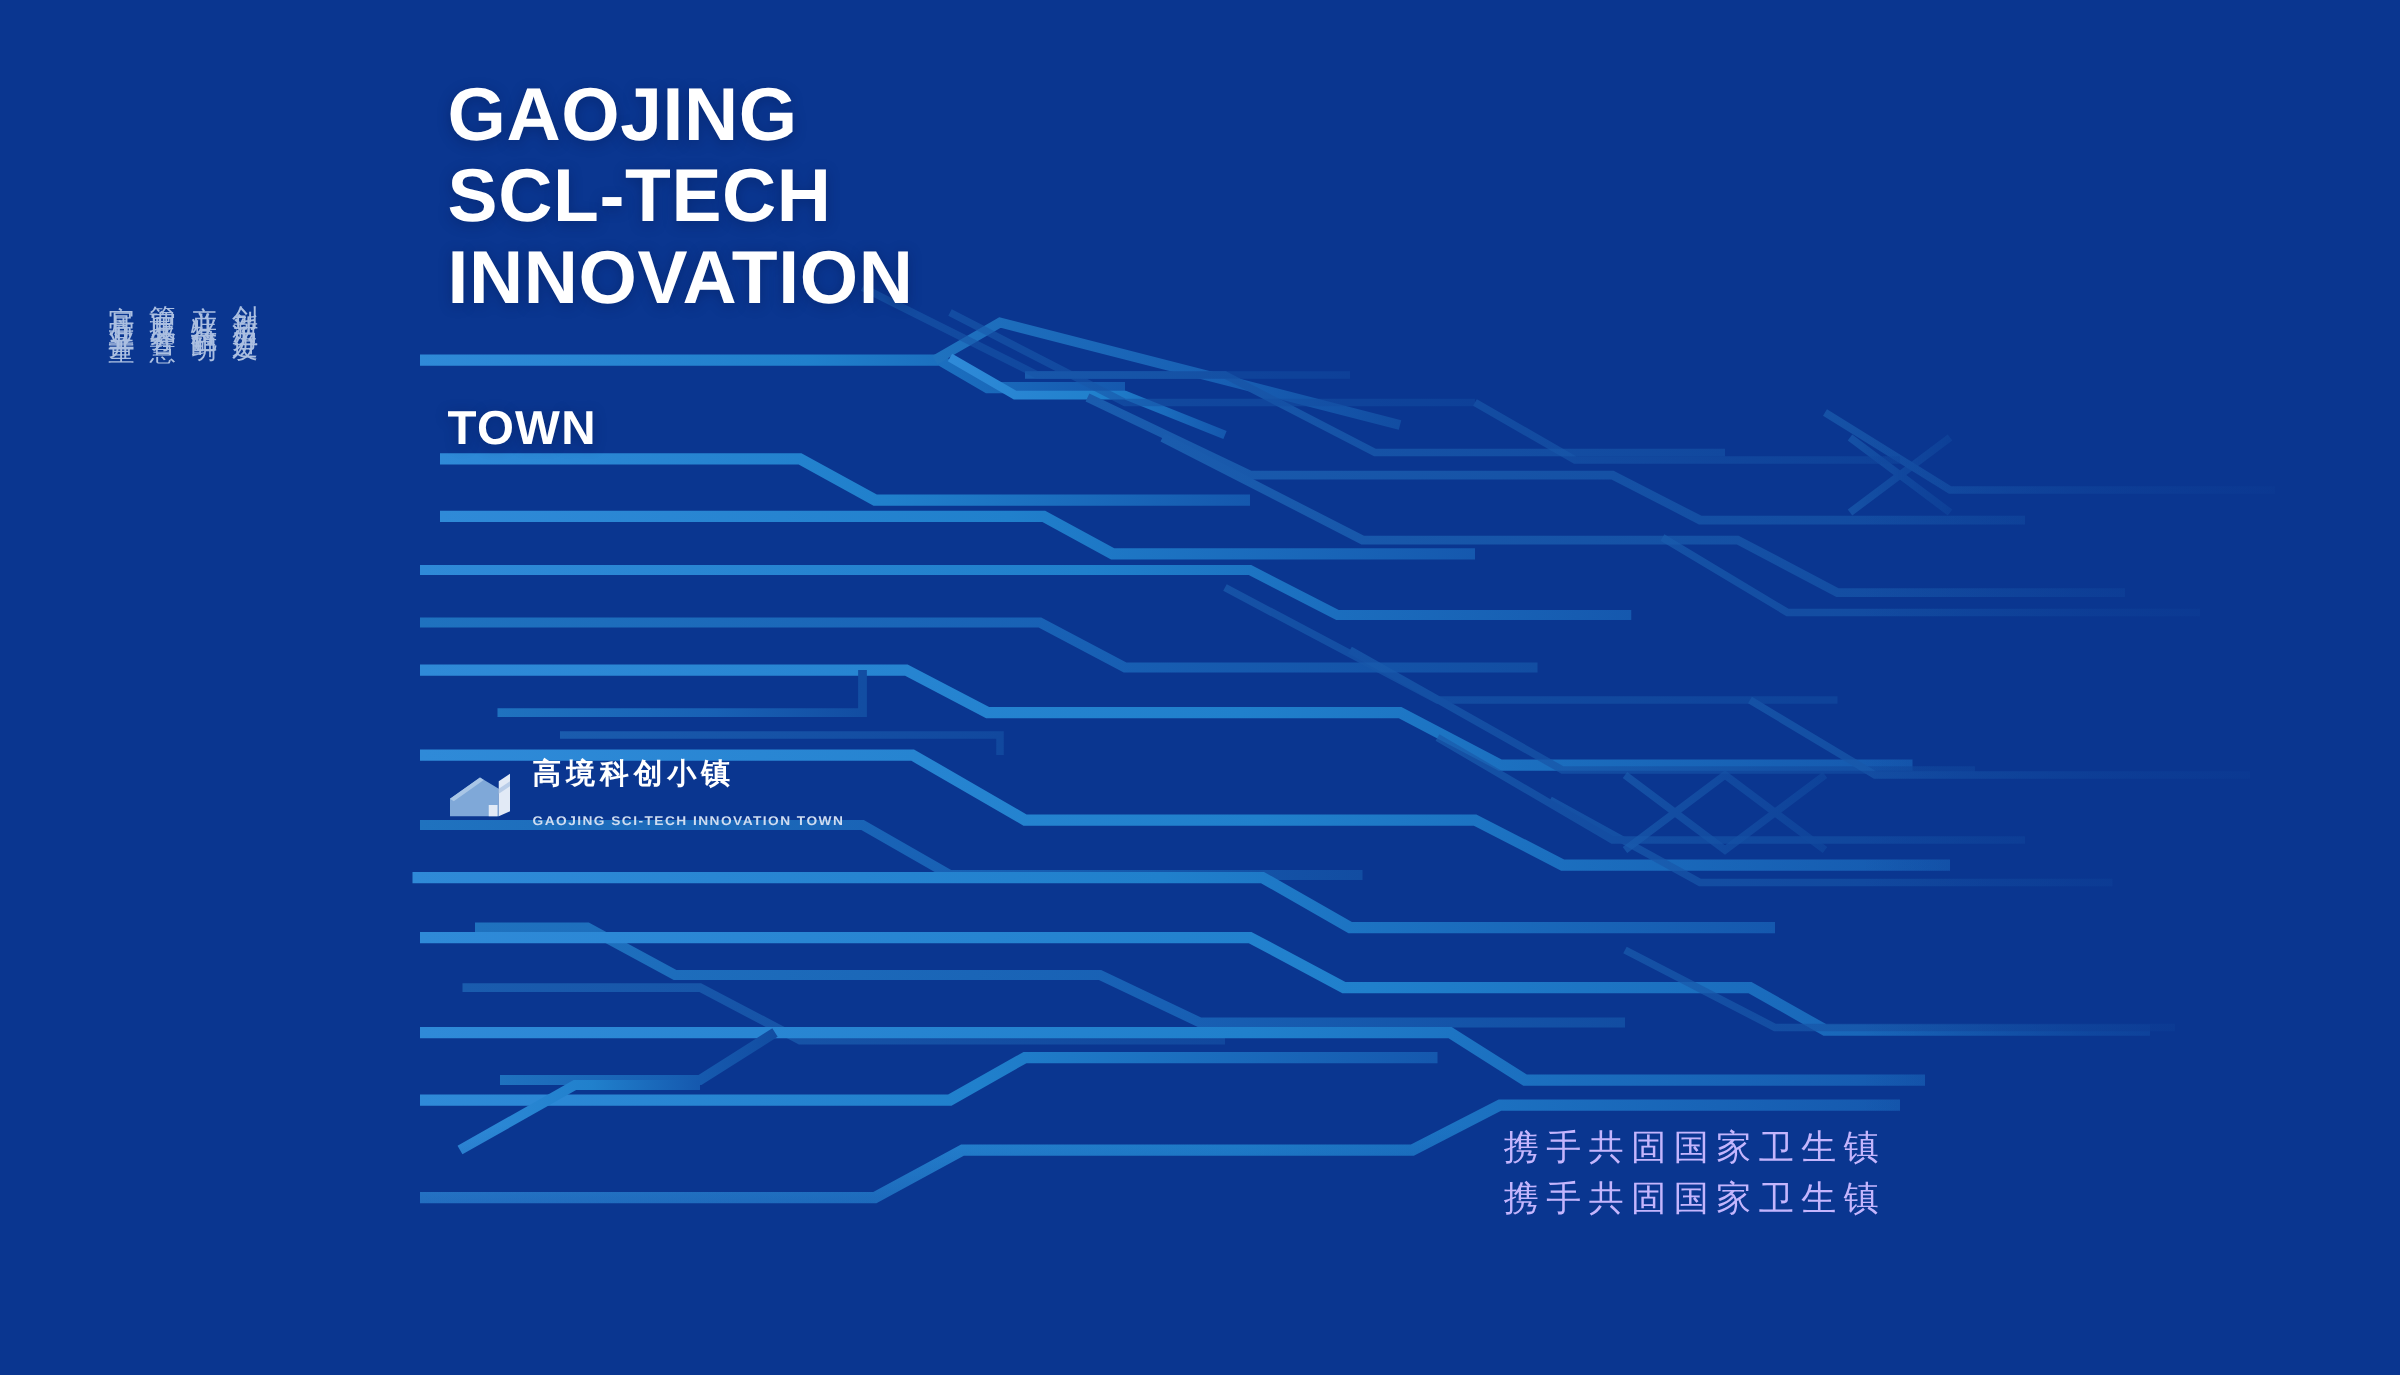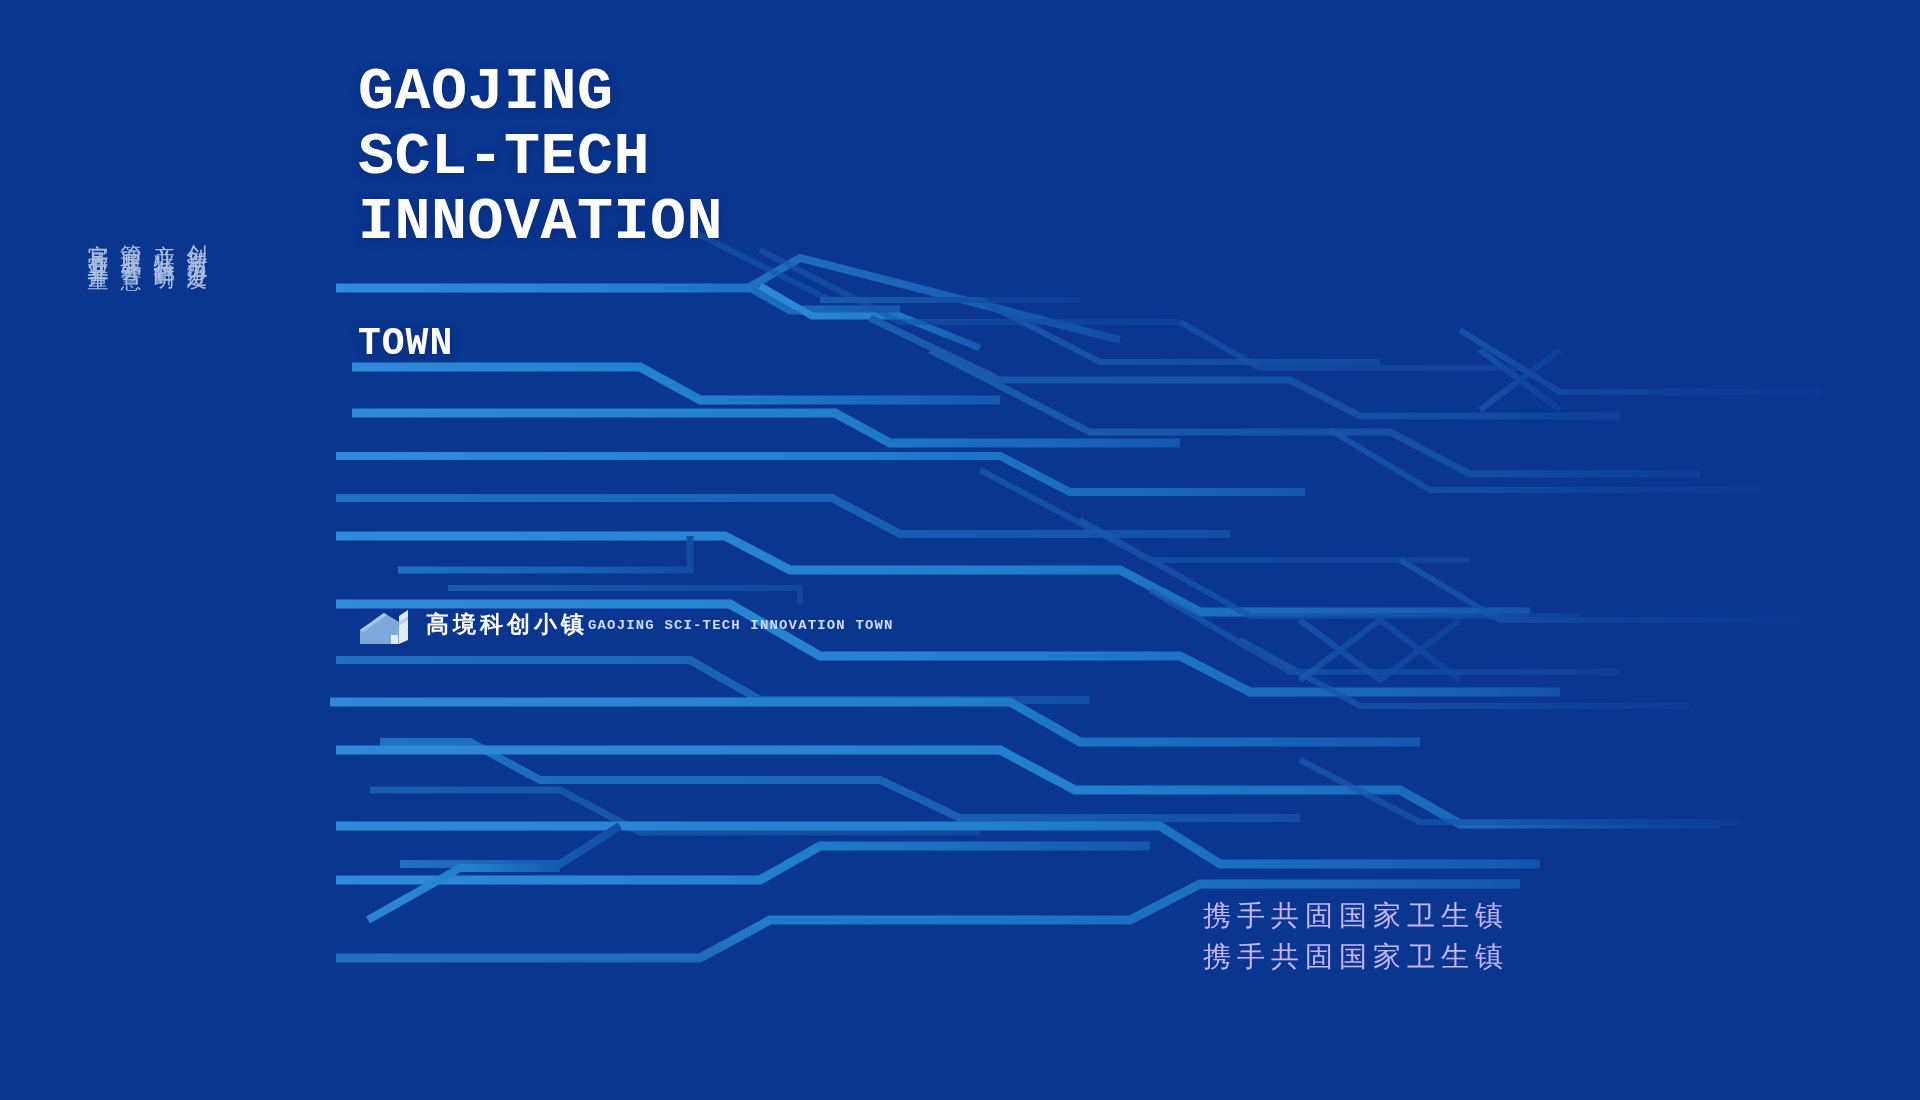--- a/index.html
+++ b/index.html
@@ -11,21 +11,20 @@
   body {
     font-family: "Liberation Sans", "DejaVu Sans", sans-serif;
   }
 
   .poster {
     position: relative;
     width: 1920px;
     height: 1100px;
     overflow: hidden;
     background: #0a3690;
-    font-family: Liberation Mono, monospace;
   }
 
   
   .circuit-layer {
     position: absolute;
     inset: 0;
     width: 1920px;
     height: 1100px;
     pointer-events: none;
   }
@@ -111,36 +110,36 @@
     gap: 10px;
   }
   .logo-mark {
     width: 58px;
     height: 42px;
     flex: 0 0 auto;
     display: block;
   }
   .logo-text-block {
     display: flex;
-    flex-direction: row;
+    flex-direction: column;
     justify-content: center;
   }
   .logo-cn {
     color: #ffffff;
     font-size: 23px;
     font-weight: bold;
     letter-spacing: 4px;
     line-height: 1.1;
   }
   .logo-en {
     color: #cfdcf0;
-    font-size: 14px;
+    font-size: 11px;
     letter-spacing: 1.15px;
     line-height: 1.3;
-    margin-top: 3px;
+    margin-top: 20px;
     font-weight: bold;
     transform: scaleY(0.92);
     transform-origin: left top;
   }
 
   
   .bottom-slogan {
     position: absolute;
     left: 1203px;
     top: 898px;

